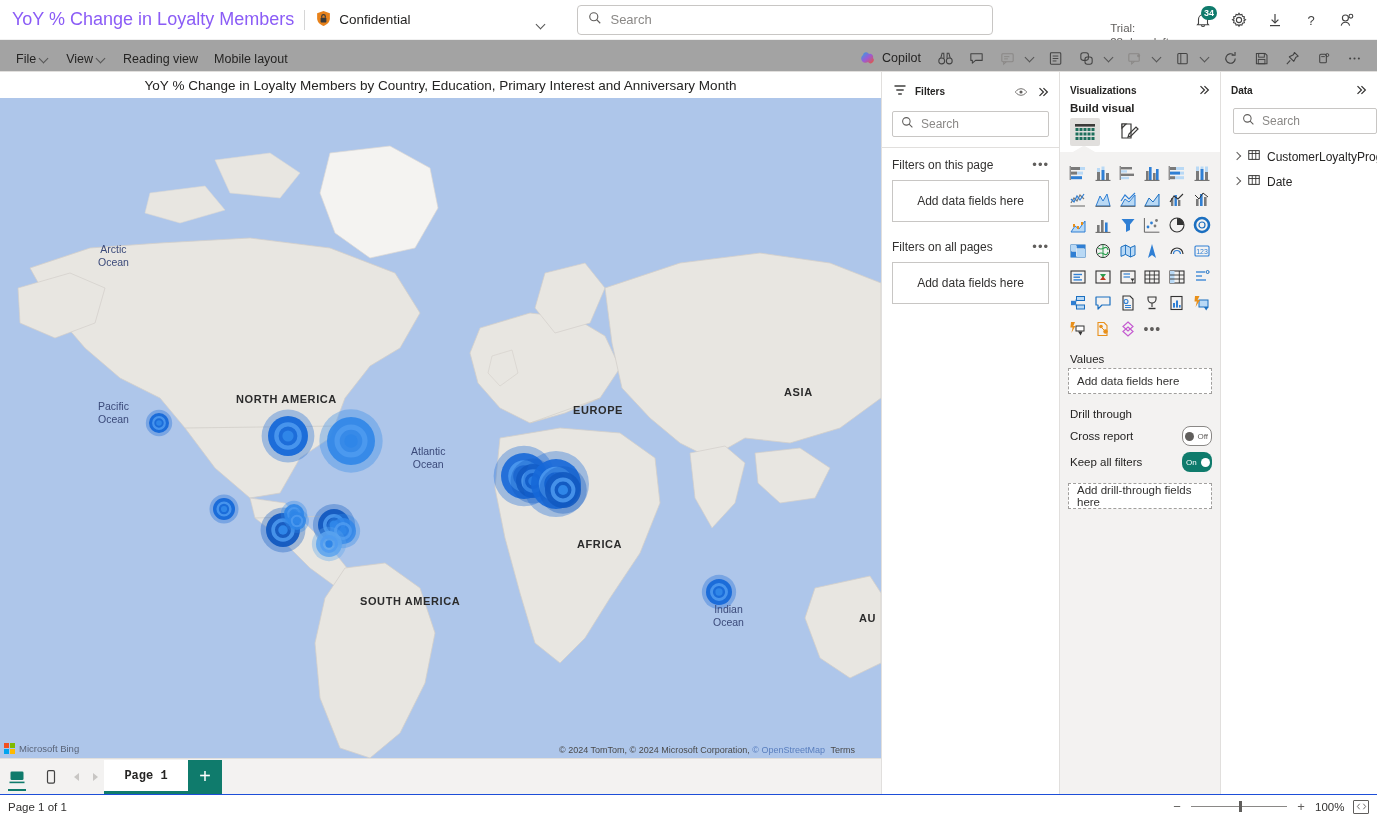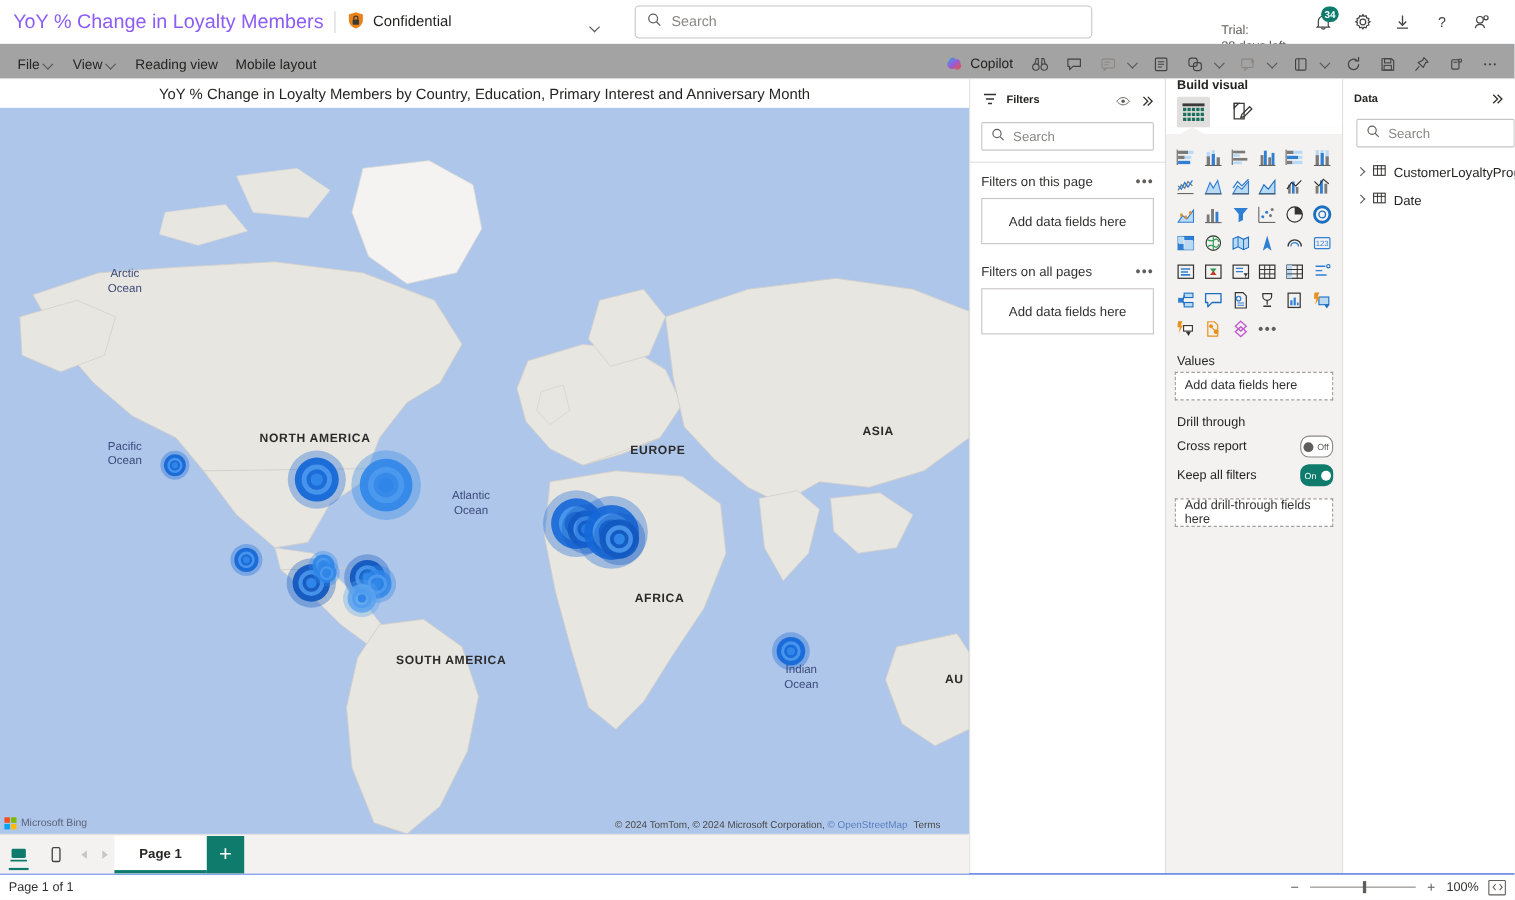--- a/index.html
+++ b/index.html
@@ -94,20 +94,21 @@
   .bing-sq { display: grid; grid-template-columns: 5px 5px; grid-template-rows: 5px 5px; gap: 1px; }
   .attrib {
     position: absolute; right: 26px; bottom: 3px; font-size: 9px; color: #4a4a4a;
   }
   .attrib a { color: #5a7fbf; text-decoration: none; }
 
   
   .pagebar {
     height: 36px; flex: 0 0 36px; background: #f3f2f1; display: flex; align-items: flex-end;
     border-top: 1px solid #e1dfdd;
+    font-family: Liberation Mono, monospace;
   }
   .pb-icon {
     width: 34px; height: 34px; display: flex; align-items: center; justify-content: center;
     cursor: pointer; position: relative;
   }
   .pb-icon.active::after {
     content: ""; position: absolute; bottom: 3px; left: 8px; right: 8px; height: 2px; background: #0f7b6c;
   }
   .arrowbtn { width: 18px; height: 34px; display: flex; align-items: center; justify-content: center; cursor: pointer; }
   .page-tab {
@@ -636,20 +637,31 @@
       <div class="filter-group" style="padding-top:18px;">
         <div class="fg-head">
           <span>Filters on all pages</span>
           <span class="fg-dots">•••</span>
         </div>
         <div class="dropzone">Add data fields here</div>
       </div>
     </div>
 
     <div class="pane pane-viz">
+      <div class="pane-head" style="background:#fff;padding-bottom:4px;">
+        <span class="pane-title">Visualizations</span>
+        <span class="pane-head-icons">
+          <span class="hicon">
+            <svg width="14" height="14" viewBox="0 0 16 16">
+                <polyline points="4,3.5 8.5,8 4,12.5" fill="none" stroke="#323130" stroke-width="1.4"></polyline>
+                <polyline points="8.5,3.5 13,8 8.5,12.5" fill="none" stroke="#323130" stroke-width="1.4"></polyline>
+              </svg>
+          </span>
+        </span>
+      </div>
       <div style="background:#fff;">
         <div class="viz-sub">Build visual</div>
         <div class="viz-tabs">
           <div class="viz-tab sel">
             <svg width="22" height="20" viewBox="0 0 22 20">
                 <rect x="1" y="2" width="20" height="2.6" fill="#3b3a39"></rect>
                 <g fill="#1d6f5c">
                   <rect x="1.5" y="6" width="3" height="3"></rect>
                   <rect x="5.5" y="6" width="3" height="3"></rect>
                   <rect x="9.5" y="6" width="3" height="3"></rect>

